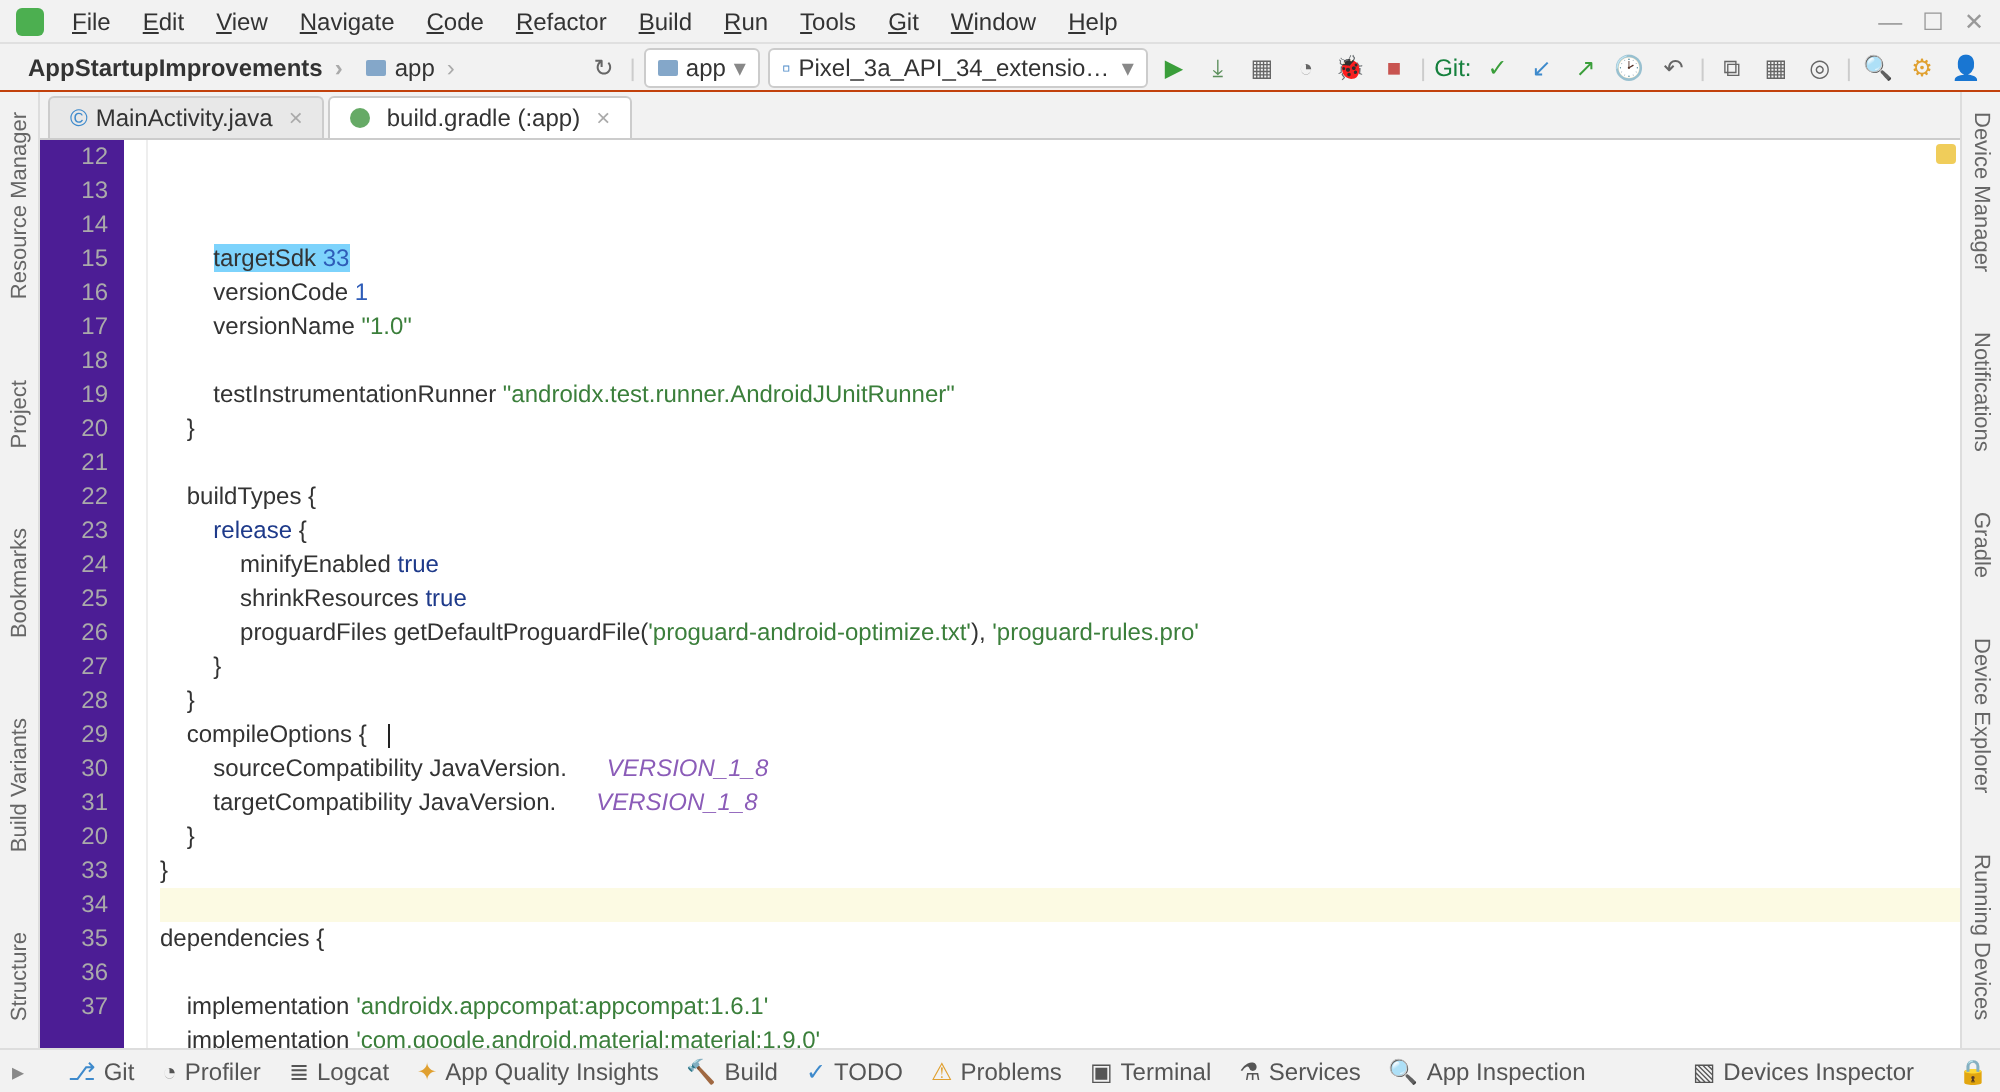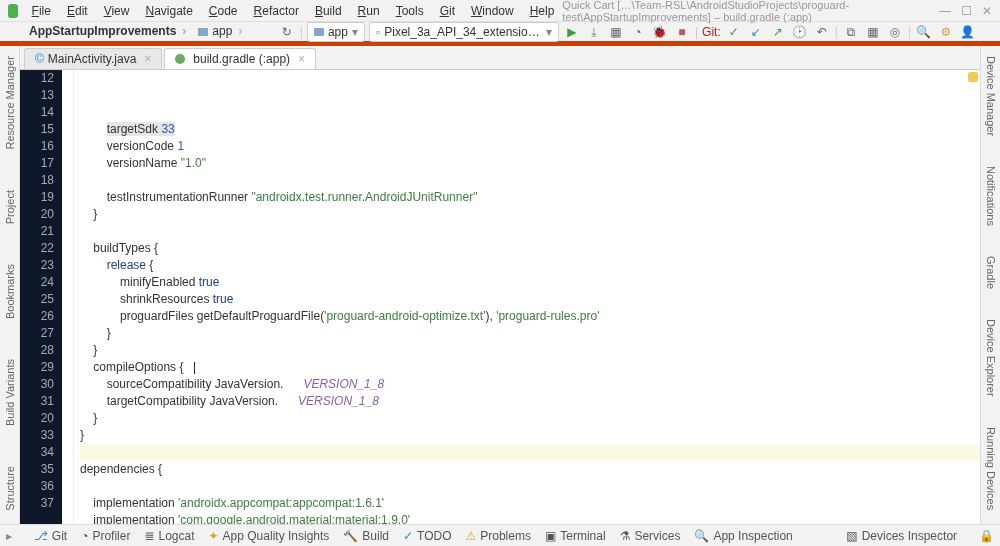--- a/index.html
+++ b/index.html
@@ -5,21 +5,21 @@
 * { margin: 0; padding: 0; box-sizing: border-box; font-family: "Segoe UI", Arial, sans-serif; font-size: 12px; }
 body { width: 1000px; height: 546px; background: #f2f2f2; overflow: hidden; position: relative; }
 
 .menubar { height: 22px; display: flex; align-items: center; padding: 0 8px; background: #f2f2f2; border-bottom: 1px solid #e0e0e0; }
 .menubar .menu-item { padding: 2px 8px; cursor: pointer; color: #333; }
 .menubar .menu-item:first-letter { text-decoration: underline; }
 .menubar .spacer { flex: 1; }
 .menubar .title { color: #999; font-size: 11px; }
 .winbtns { display: flex; gap: 10px; margin-left: 10px; color: #999; }
 
-.navbar { height: 24px; display: flex; padding: 0 23px; background: #f2f2f2; border-bottom: 5px solid #c2410c; }
+.navbar { height: 24px; display: flex; align-items: center; padding: 0 8px; background: #f2f2f2; border-bottom: 1px solid #c2410c; }
 .crumb { padding: 2px 6px; color: #333; }
 .crumb.bold { font-weight: bold; }
 .crumb.sep::after { content: "›"; margin-left: 6px; color: #aaa; }
 .folder-icon { display:inline-block; width:10px; height:8px; background:#84a7c9; margin-right:4px; vertical-align:middle; border-radius:1px; }
 .gradle-icon { display:inline-block; width:10px; height:10px; background:#66aa66; border-radius:50%; margin-right:4px; vertical-align:middle; }
 
 .toolbar-right { display:flex; align-items:center; gap:4px; margin-left:auto; }
 .tool-btn { width:18px; height:18px; display:flex; align-items:center; justify-content:center; color:#666; cursor:pointer; font-size:12px; }
 .combo { border:1px solid #ccc; background:#fff; padding:1px 6px; border-radius:3px; color:#333; font-size:11px; display:flex; align-items:center; height:20px; }
 .run-icon { color:#3a9e3a; }
@@ -30,32 +30,32 @@
 .sidebar-right { width:20px; background:#f2f2f2; border-left:1px solid #ddd; display:flex; flex-direction:column; align-items:center; padding-top:10px; gap:30px; }
 .sidebar-right span { writing-mode: vertical-rl; color:#666; font-size:11px; cursor:pointer; }
 
 .editor-wrap { flex:1; display:flex; flex-direction:column; background:#fff; }
 .tabs { height:24px; display:flex; align-items:flex-end; background:#f2f2f2; border-bottom:1px solid #ccc; padding-left:4px; }
 .tab { padding:3px 10px; background:#e8e8e8; border:1px solid #ccc; border-bottom:none; margin-right:2px; display:flex; align-items:center; gap:4px; font-size:11px; color:#333; border-radius:3px 3px 0 0; }
 .tab.active { background:#fff; }
 .close-x { color:#aaa; margin-left:4px; cursor:pointer; }
 
 .editor { flex:1; display:flex; overflow:hidden; font-family: "JetBrains Mono", Consolas, monospace; font-size:12px; line-height:17px; }
-.gutter { width:42px; text-align:right; padding-right:8px; color:#aaa; background:#0f172a; user-select:none; }
+.gutter { width:42px; text-align:right; padding-right:8px; color:#aaa; background:#4c1d95; user-select:none; }
 .gutter div { height:17px; }
 .fold-gutter { width:12px; background:#fff; border-right:1px solid #eee; }
 .code { flex:1; padding-left:6px; white-space:pre; color:#333; position:relative; }
 .code div { height:17px; }
 .warn-strip { position:absolute; top:2px; right:2px; width:10px; height:10px; background:#f0cd5a; border-radius:2px; }
 
 .kw { color:#1e3a8a; }
 .num { color:#2e5cb8; }
 .str { color:#3b7f3b; }
 .const { color:#8b5cb8; font-style:italic;margin-left:20px; }
-.target-bg { background:#e5e5e5; }
+.target-bg { background:#7dd3fc; }
 
 .statusbar { position:absolute; bottom:0; left:0; right:0; height:22px; background:#f2f2f2; border-top:1px solid #ddd; display:flex; align-items:center; padding:0 6px; gap:14px; }
 .statusbar .sb-item { display:flex; align-items:center; gap:4px; color:#555; font-size:11px; cursor:pointer; }
 .statusbar .spacer { flex:1; }
 
 .cursor-bar { display:inline-block; width:1px; height:12px; background:#222; vertical-align:middle; margin-left:1px; }
 </style>
 </head>
 <body>
 
@@ -67,21 +67,20 @@
   <span class="menu-item">Navigate</span>
   <span class="menu-item">Code</span>
   <span class="menu-item">Refactor</span>
   <span class="menu-item">Build</span>
   <span class="menu-item">Run</span>
   <span class="menu-item">Tools</span>
   <span class="menu-item">Git</span>
   <span class="menu-item">Window</span>
   <span class="menu-item">Help</span>
   <span class="spacer"></span>
-  <span class="title">Quick Cart […\Team-RSL\AndroidStudioProjects\proguard-test\AppStartupImprovements] – build.gradle (:app)</span>
   <span class="winbtns">
     <span>—</span>
     <span>☐</span>
     <span>✕</span>
   </span>
 </div>
 
 <div class="navbar">
   <span class="crumb bold sep">AppStartupImprovements</span>
   <span class="crumb sep"><span class="folder-icon"></span><span>app</span></span>
@@ -99,21 +98,21 @@
         <span style="white-space:nowrap;overflow:hidden;text-overflow:ellipsis">Pixel_3a_API_34_extension_level_7_x86…</span>
         <span style="margin-left:4px;color:#888">▾</span>
       </span>
     <span class="tool-btn run-icon">▶</span>
     <span class="tool-btn" style="color:#5b8e5b">⤓</span>
     <span class="tool-btn">▦</span>
     <span class="tool-btn">◔</span>
     <span class="tool-btn" style="color:#5b8e5b">🐞</span>
     <span class="tool-btn" style="color:#c85450">■</span>
     <span style="color:#ccc">|</span>
-    <span style="color:#b91c1c">Git:</span>
+    <span style="color:#15803d">Git:</span>
     <span class="tool-btn" style="color:#3a9e3a">✓</span>
     <span class="tool-btn" style="color:#3e8acc">↙</span>
     <span class="tool-btn" style="color:#3a9e3a">↗</span>
     <span class="tool-btn">🕑</span>
     <span class="tool-btn">↶</span>
     <span style="color:#ccc">|</span>
     <span class="tool-btn">⧉</span>
     <span class="tool-btn">▦</span>
     <span class="tool-btn">◎</span>
     <span style="color:#ccc">|</span>

